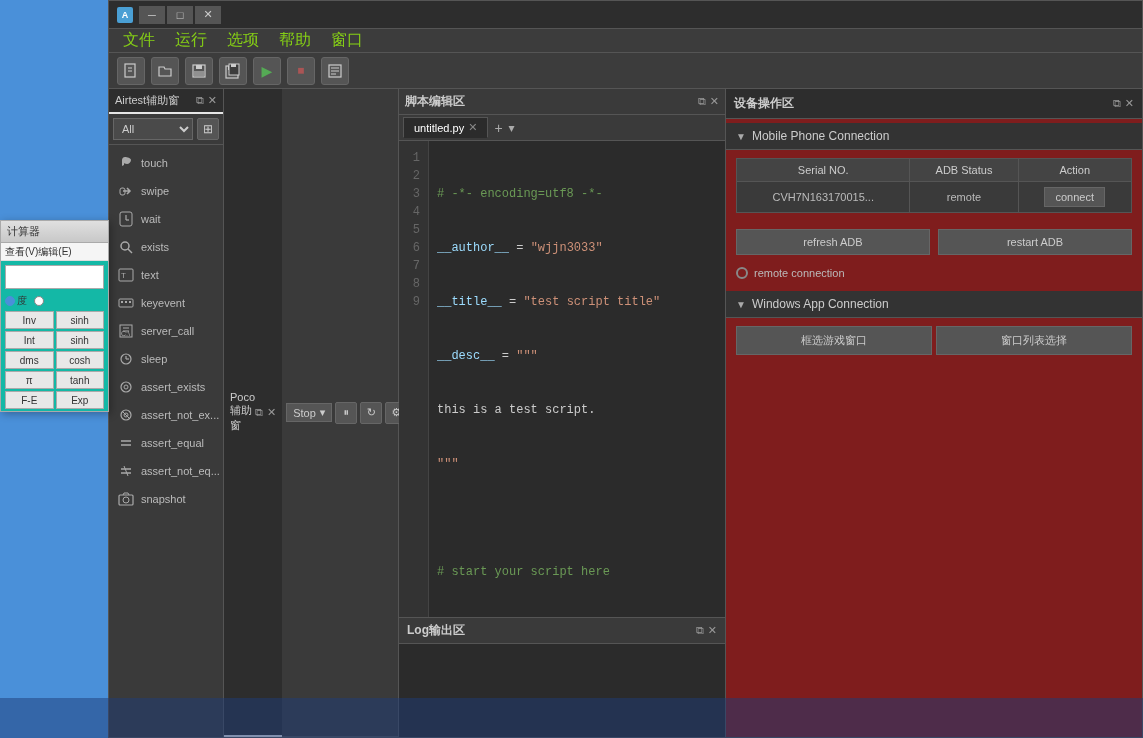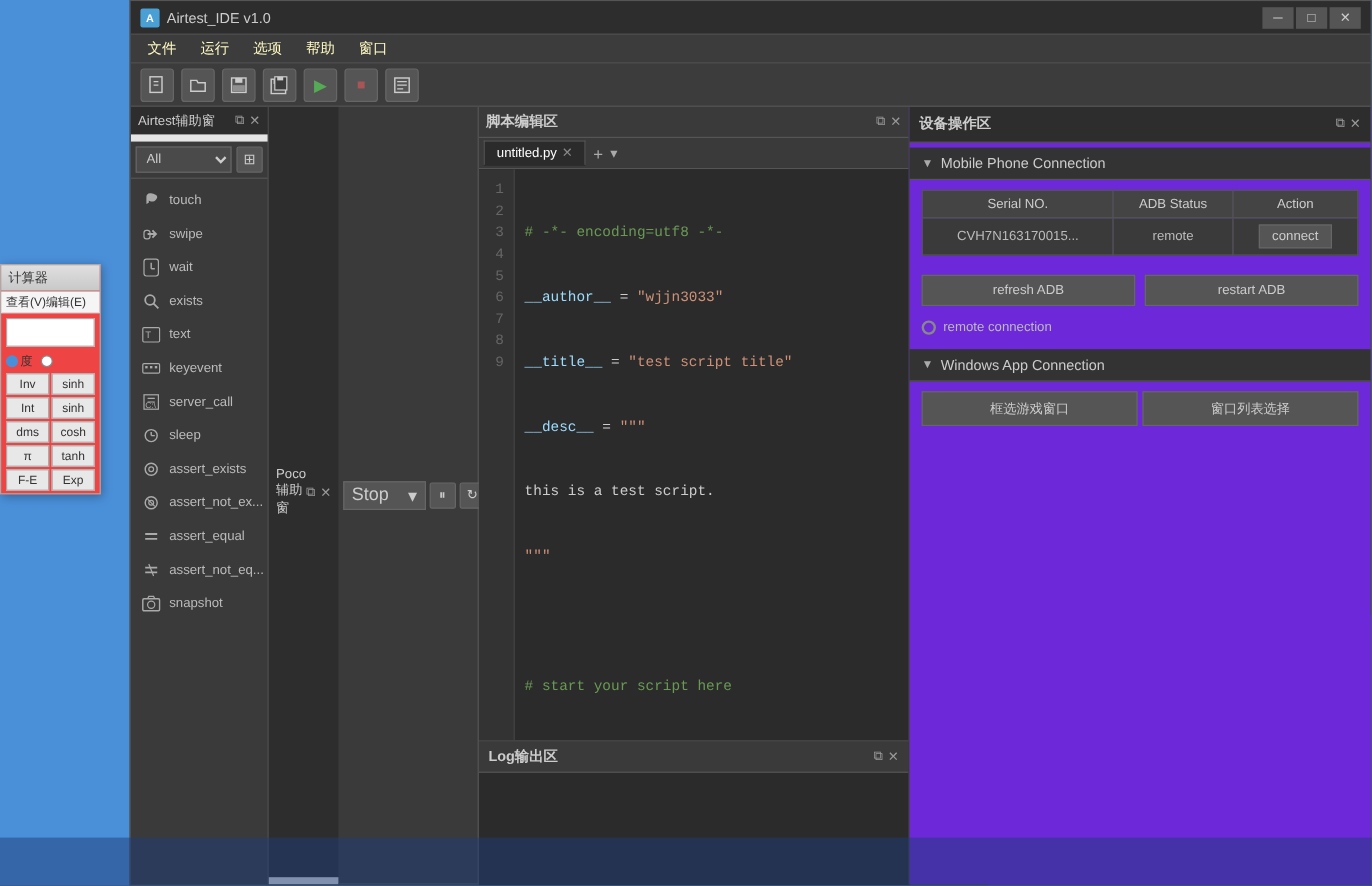--- a/index.html
+++ b/index.html
@@ -65,24 +65,24 @@
     .menu-bar {
       background: #3c3c3c;
       height: 24px;
       display: flex;
       align-items: center;
       padding: 0 4px;
       border-bottom: 1px solid #555;
       flex-shrink: 0;
     }
     .menu-item {
-      color: #fef9c3;
+      color: #84cc16;
       padding: 2px 10px;
       cursor: pointer;
-      font-size: 12px;
+      font-size: 16px;
     }
 
     
     .toolbar {
       background: #3c3c3c;
       height: 36px;
       display: flex;
       align-items: center;
       padding: 0 8px;
       gap: 6px;
@@ -117,21 +117,21 @@
       display: flex;
       flex-direction: column;
       flex-shrink: 0;
     }
     .panel-header {
       background: #2d2d2d;
       padding: 4px 6px;
       display: flex;
       align-items: center;
       justify-content: space-between;
-      border-bottom: 6px solid #e5e5e5;
+      border-bottom: 2px solid #e5e5e5;
     }
     .panel-title {
       color: #ccc;
       font-size: 11px;
     }
     .panel-controls {
       display: flex; gap: 4px;
     }
     .panel-ctrl-btn {
       color: #999;
@@ -197,24 +197,24 @@
       display: flex;
       align-items: center;
       padding: 4px;
       gap: 3px;
       border-bottom: 1px solid #555;
     }
     .stop-dropdown {
       background: #555;
       border: 1px solid #666;
       color: #ccc;
-      font-size: 15px;
+      font-size: 11px;
       padding: 2px 6px;
       cursor: pointer;
-      display: flex; align-items: center; gap: 16px;
+      display: flex; align-items: center; gap: 4px;
     }
     .poco-btn {
       width: 22px; height: 22px;
       background: #555;
       border: 1px solid #666;
       border-radius: 2px;
       cursor: pointer;
       display: flex; align-items: center; justify-content: center;
       color: #ccc; font-size: 11px;
     }
@@ -361,22 +361,22 @@
       font-weight: bold;
     }
     .log-content {
       padding: 4px 8px;
       color: #888;
       font-size: 11px;
     }
 
     
     .device-panel {
-      width: 384px;
-      background: #6d28d9;
+      width: 416px;
+      background: #7f1d1d;
       display: flex;
       flex-direction: column;
       flex-shrink: 0;
     }
     .device-header {
       background: #2d2d2d;
       padding: 6px 8px;
       border-bottom: 1px solid #555;
       display: flex;
       align-items: center;
@@ -469,22 +469,22 @@
       display: flex;
       gap: 4px;
       padding: 8px 10px;
     }
 
     
     .calc-window {
       position: absolute;
       top: 220px;
       left: 0px;
-      width: 84px;
-      background: #ef4444;
+      width: 109px;
+      background: #14b8a6;
       border: 1px solid #aaa;
       box-shadow: 2px 2px 8px rgba(0,0,0,0.3);
       z-index: 10;
     }
     .calc-title {
       background: linear-gradient(to bottom, #e0e0e0, #c8c8c8);
       height: 22px;
       display: flex;
       align-items: center;
       padding: 0 6px;
@@ -591,21 +591,20 @@
     <button class="calc-btn">Exp</button>
   </div>
 </div>
 
 <div class="app-window">
 
   <div class="title-bar">
     <div class="title-bar-icon">
       <span>A</span>
     </div>
-    <span class="title-bar-text">Airtest_IDE v1.0</span>
     <div class="title-bar-controls">
       <button class="title-bar-btn">─</button>
       <button class="title-bar-btn">□</button>
       <button class="title-bar-btn close">✕</button>
     </div>
   </div>
 
   <div class="menu-bar">
     <span class="menu-item">文件</span>
     <span class="menu-item">运行</span>

